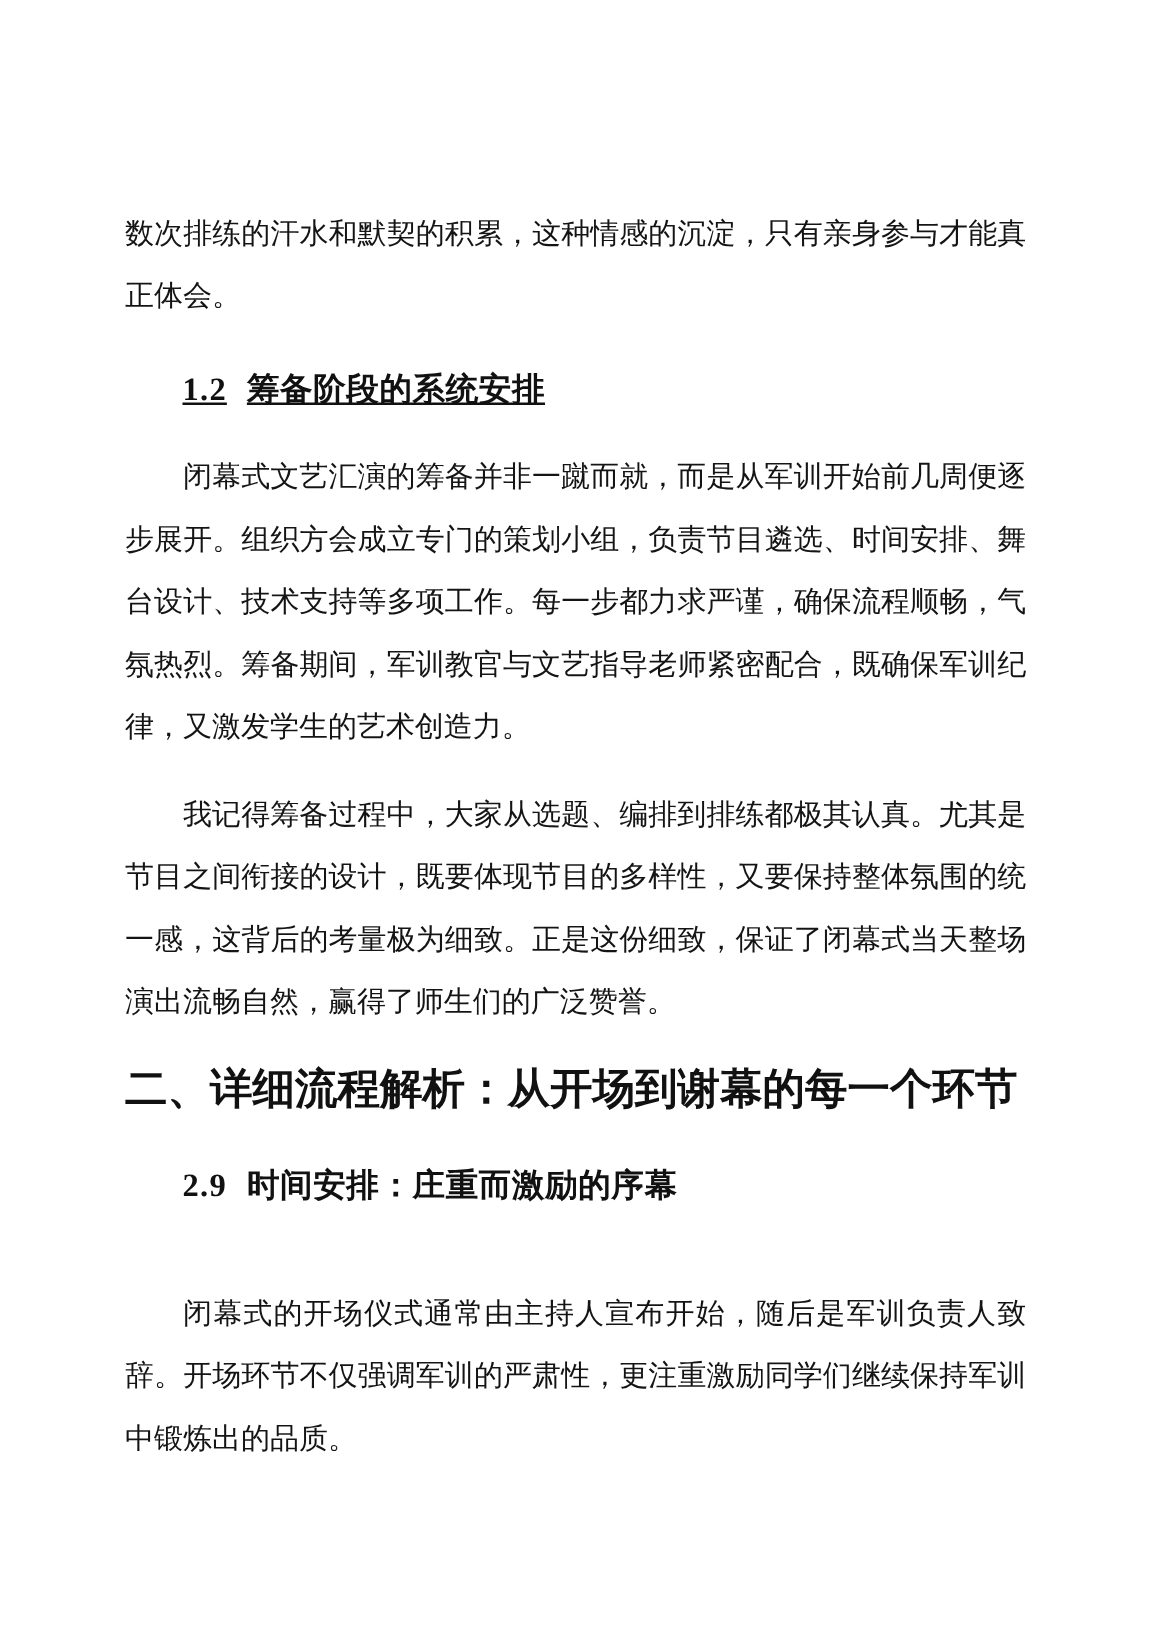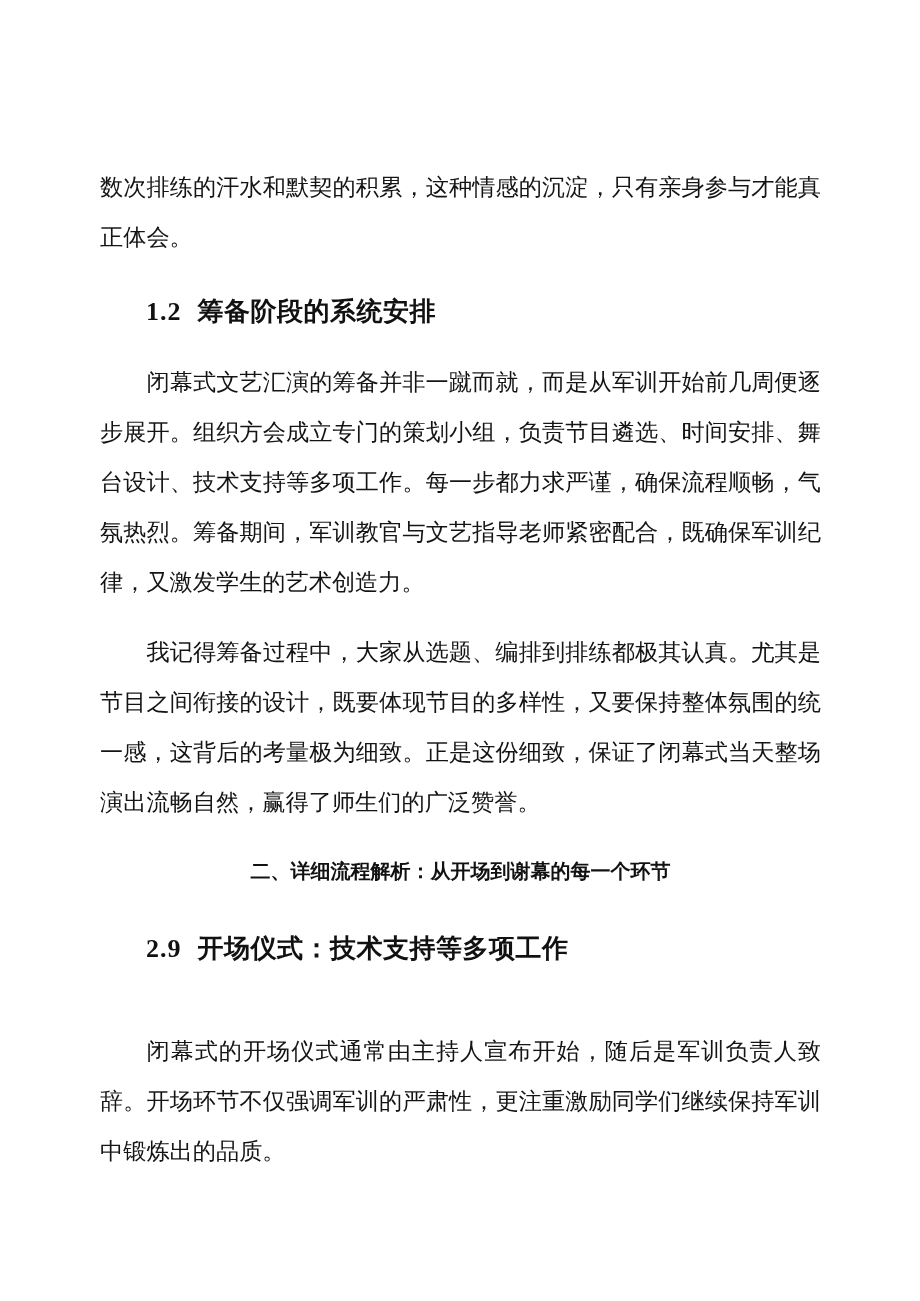--- a/index.html
+++ b/index.html
@@ -51,45 +51,45 @@
     font-family: "Liberation Sans", sans-serif;
     margin-left: 16px;
     letter-spacing: 0.5px;
   }
   
   .sectionheading {
     position: absolute;
     left: 100px;
     width: 721px;
     margin: 0;
-    font-size: 20px;
+    font-size: 34px;
     line-height: 40px;
     font-weight: bold;
     font-family: "Liberation Sans", sans-serif;
-    text-align: center;
+    text-align: left;
     white-space: nowrap;
     color: #111111;
   }
 </style>
 </head>
 <body>
 
 <div class="page">
 
   <p class="para" style="top: 162px;">数次排练的汗水和默契的积累，这种情感的沉淀，只有亲身参与才能真正体会。</p>
 
-  <h3 class="subheading" style="top: 294px;">
+  <h3 class="subheading" style="top: 294px; text-decoration: underline;">
     <span class="num">1.2</span><span class="label">筹备阶段的系统安排</span>
   </h3>
 
   <p class="para indent" style="top: 357px;">闭幕式文艺汇演的筹备并非一蹴而就，而是从军训开始前几周便逐步展开。组织方会成立专门的策划小组，负责节目遴选、时间安排、舞台设计、技术支持等多项工作。每一步都力求严谨，确保流程顺畅，气氛热烈。筹备期间，军训教官与文艺指导老师紧密配合，既确保军训纪律，又激发学生的艺术创造力。</p>
 
   <p class="para indent" style="top: 627px;">我记得筹备过程中，大家从选题、编排到排练都极其认真。尤其是节目之间衔接的设计，既要体现节目的多样性，又要保持整体氛围的统一感，这背后的考量极为细致。正是这份细致，保证了闭幕式当天整场演出流畅自然，赢得了师生们的广泛赞誉。</p>
 
   <h2 class="sectionheading" style="top: 851px;">二、详细流程解析：从开场到谢幕的每一个环节</h2>
 
   <h3 class="subheading" style="top: 931px;">
-    <span class="num">2.9</span><span class="label">开场仪式：技术支持等多项工作</span>
+    <span class="num">2.9</span><span class="label">时间安排：庄重而激励的序幕</span>
   </h3>
 
   <p class="para indent" style="top: 1026px;">闭幕式的开场仪式通常由主持人宣布开始，随后是军训负责人致辞。开场环节不仅强调军训的严肃性，更注重激励同学们继续保持军训中锻炼出的品质。</p>
 
 </div>
 
 </body></html>

